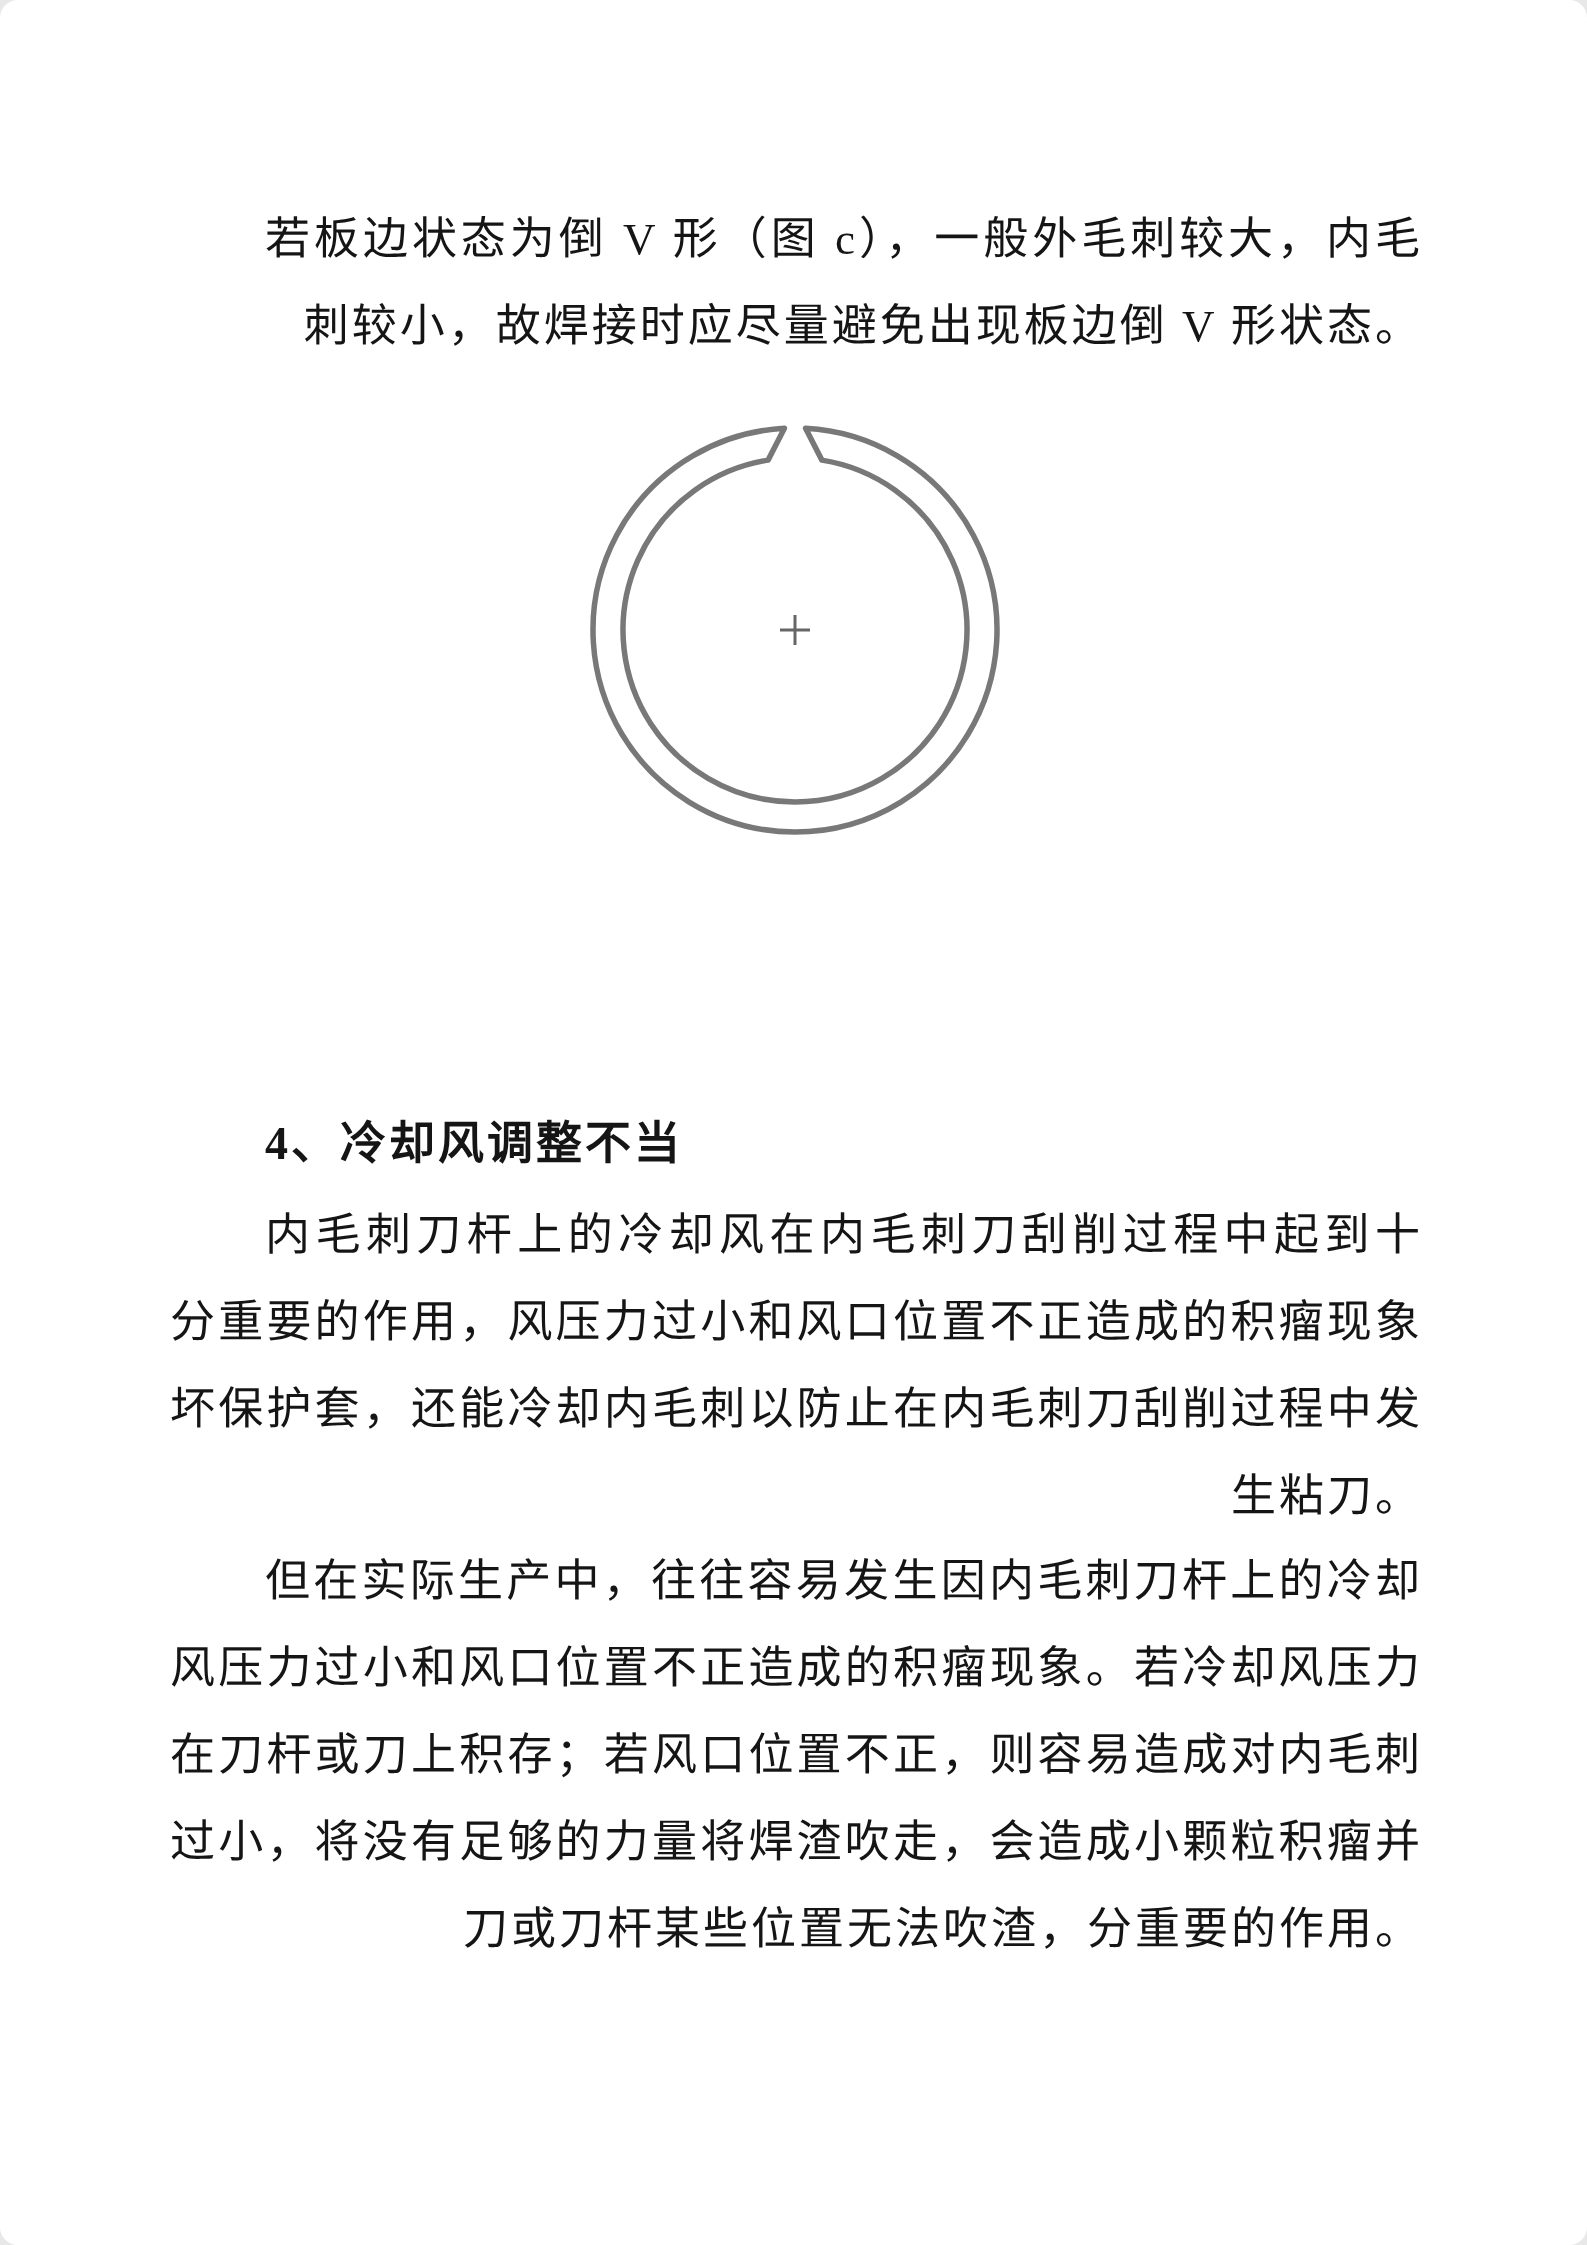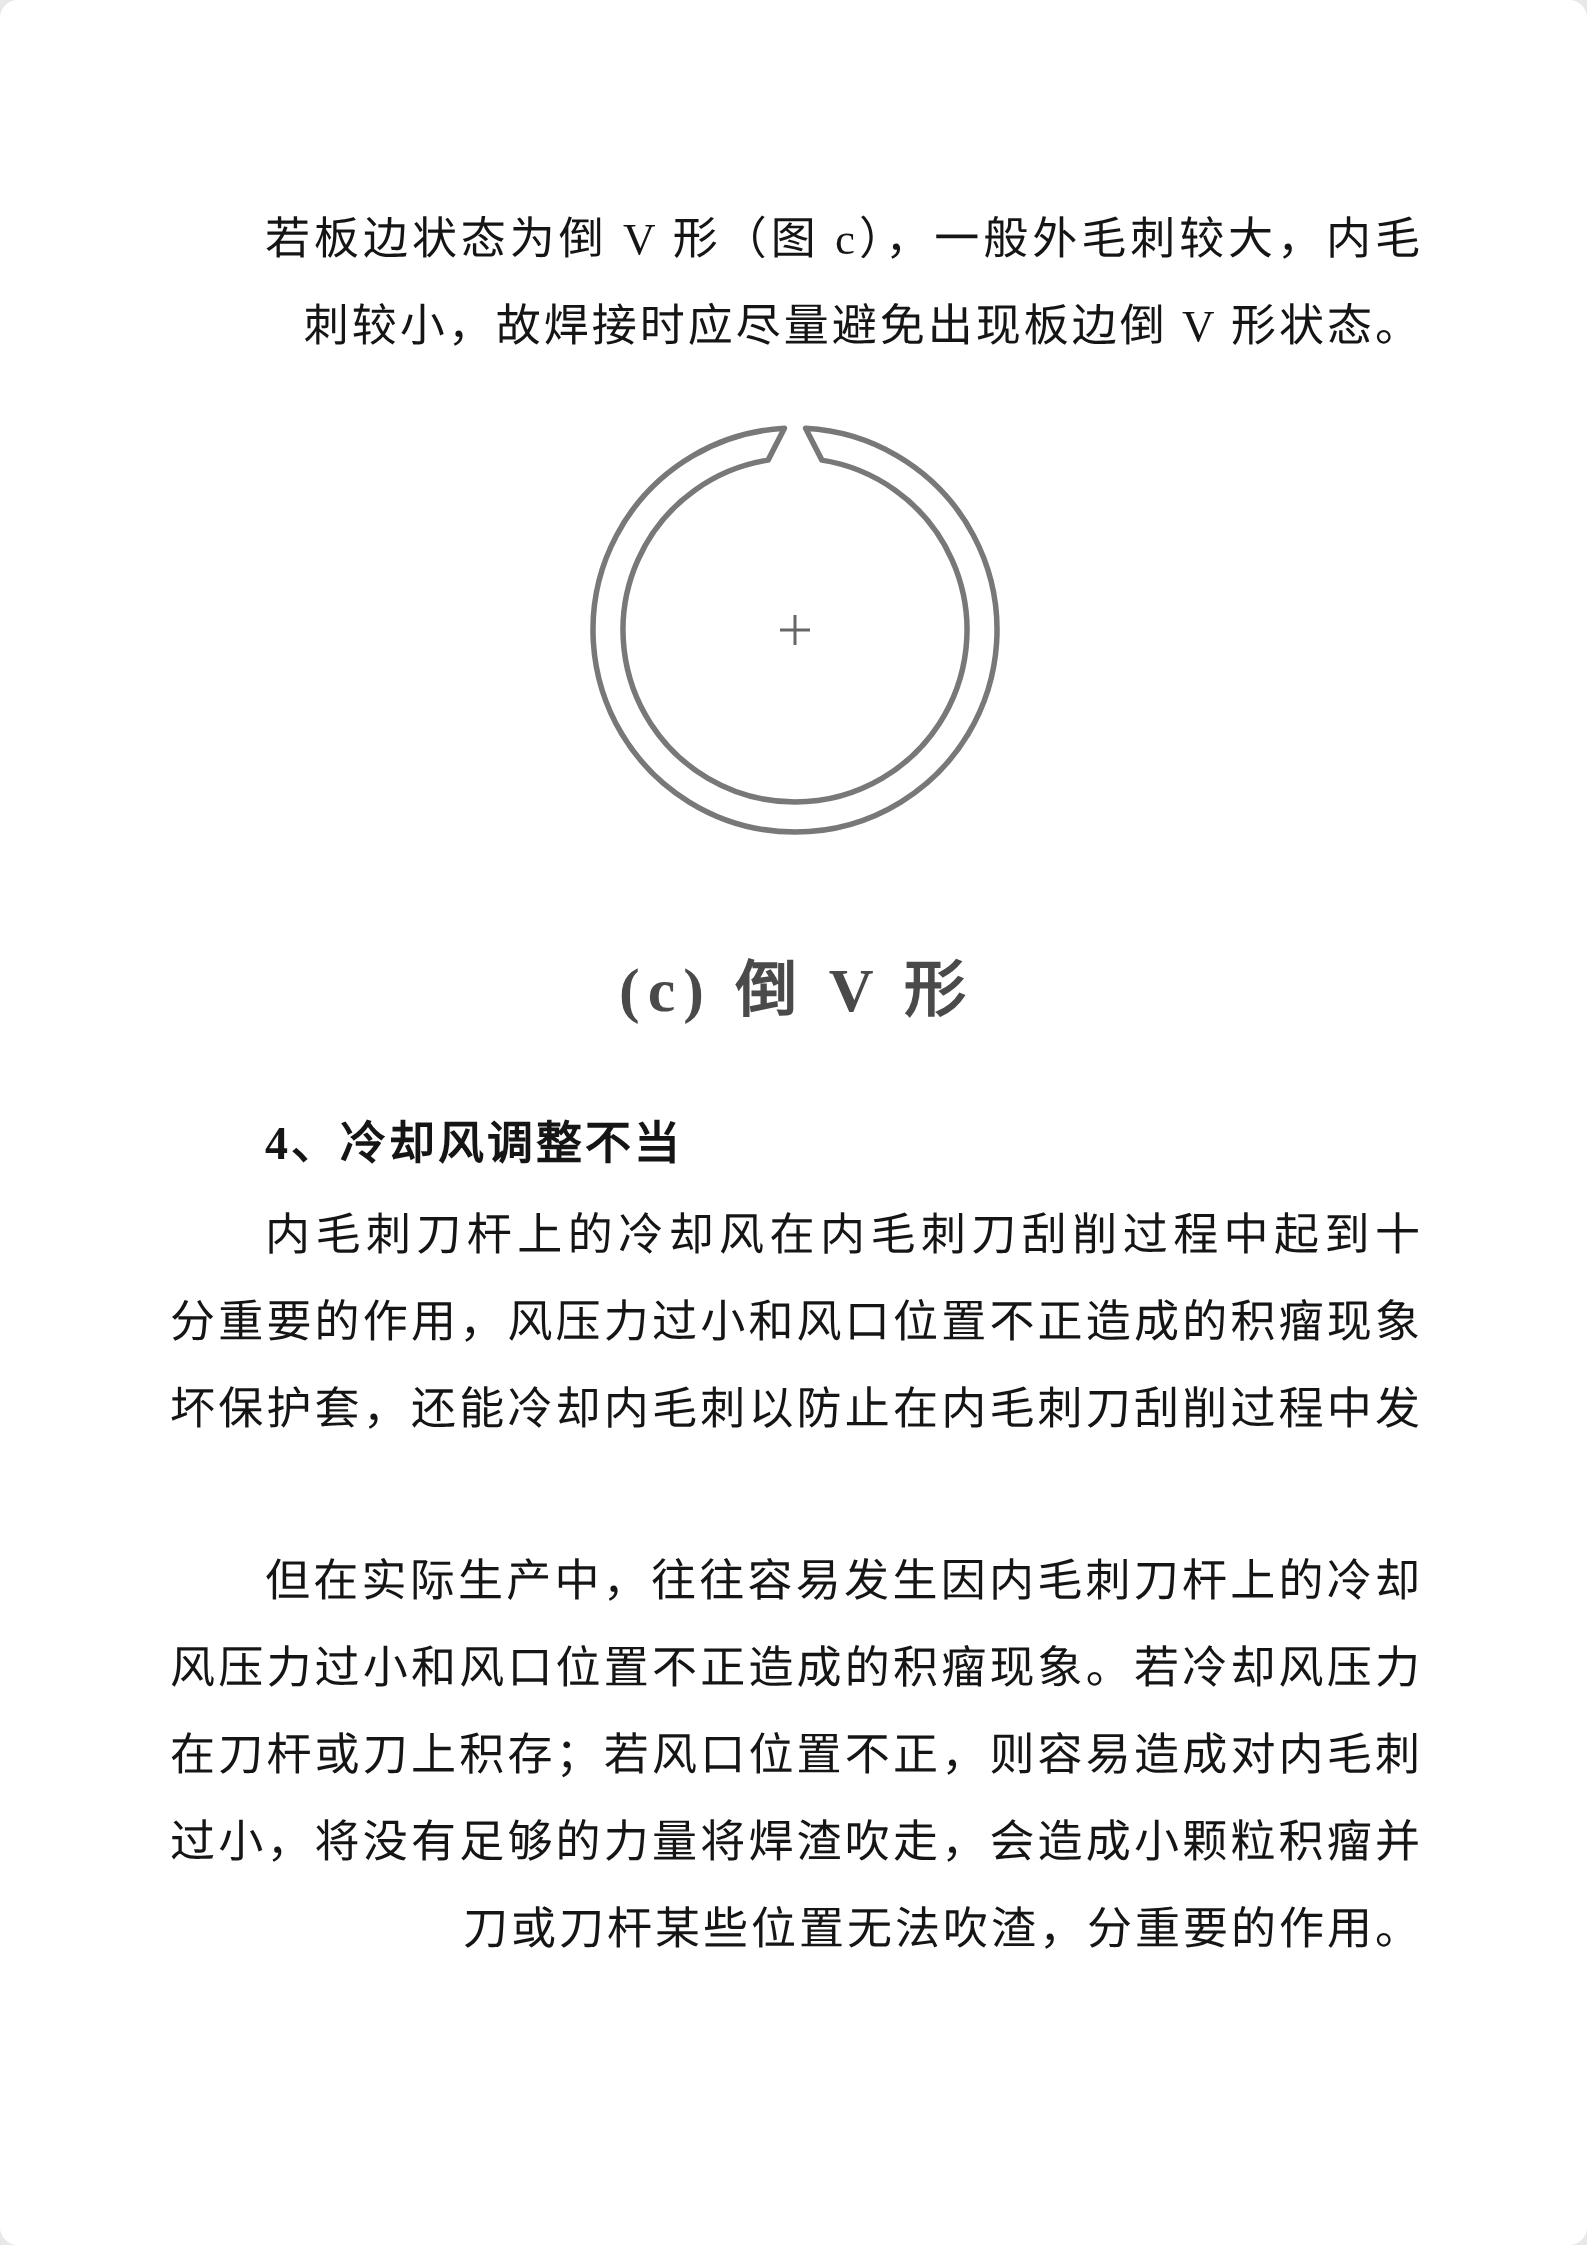--- a/index.html
+++ b/index.html
@@ -82,28 +82,28 @@
     <svg viewBox="0 0 440 440">
       <path d="M 230.57 16.28
                A 202 202 0 1 1 209.43 16.28
                L 193.09 48.12
                A 172 172 0 1 0 246.91 48.12
                Z" fill="none" stroke-width="5.5" stroke-linejoin="round" stroke="#787878"></path>
       <path d="M 205 218 L 235 218 M 220 203 L 220 233" fill="none" stroke-width="3" stroke="#666666"></path>
     </svg>
   </div>
 
-  <div class="caption">(c) 倒 V 形</div>
 
   <div class="heading">4、冷却风调整不当</div>
 
   <div class="textblock" style="top:1192px;">
       <div class="line fill indent">内毛刺刀杆上的冷却风在内毛刺刀刮削过程中起到十</div>
       <div class="line fill">分重要的作用，风压力过小和风口位置不正造成的积瘤现象</div>
       <div class="line fill">坏保护套，还能冷却内毛刺以防止在内毛刺刀刮削过程中发</div>
+      <div class="line">生粘刀。</div>
     </div>
 
   <div class="textblock" style="top:1538px;">
       <div class="line fill indent">但在实际生产中，往往容易发生因内毛刺刀杆上的冷却</div>
       <div class="line fill">风压力过小和风口位置不正造成的积瘤现象。若冷却风压力</div>
       <div class="line fill">在刀杆或刀上积存；若风口位置不正，则容易造成对内毛刺</div>
       <div class="line fill">过小，将没有足够的力量将焊渣吹走，会造成小颗粒积瘤并</div>
       <div class="line">刀或刀杆某些位置无法吹渣，分重要的作用。</div>
     </div>
 

